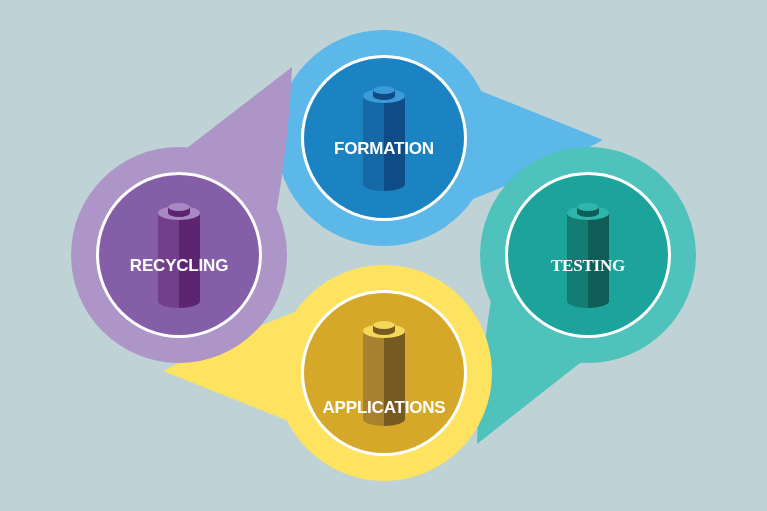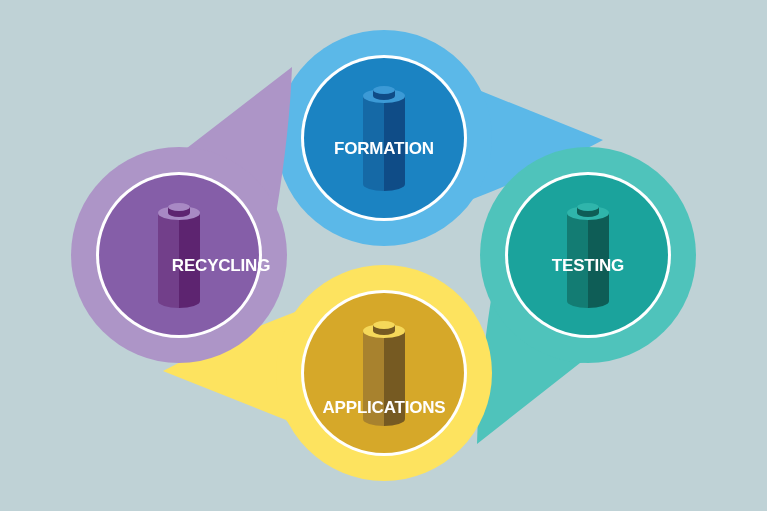--- a/index.html
+++ b/index.html
@@ -88,17 +88,17 @@
           <path d="M 158 213 L 158 301 A 21 7 0 0 0 179 308 L 179 213 Z" fill="#723f8a"></path>
           <path d="M 179 213 L 179 308 A 21 7 0 0 0 200 301 L 200 213 Z" fill="#5d2470"></path>
           <ellipse cx="179" cy="213" rx="21" ry="7" fill="#a889c4"></ellipse>
           <path d="M 168 207 L 168 213 A 11 4 0 0 0 190 213 L 190 207 Z" fill="#5d2470"></path>
           <ellipse cx="179" cy="207" rx="11" ry="4" fill="#a889c4"></ellipse>
         </g>
       </g>
     </svg>
   <div id="labels">
       <div class="node-label" style="left: 384px; top: 149px; color: rgb(255, 255, 255);">FORMATION</div>
-      <div class="node-label" style="left: 588px; top: 266px; color: rgb(255, 255, 255);">TESTING</div>
+      <div class="node-label" style="left: 588px; top: 266px; color: rgb(255, 255, 255); font-family: Liberation Serif, serif;">TESTING</div>
       <div class="node-label" style="left: 384px; top: 408px; color: rgb(255, 255, 255);">APPLICATIONS</div>
-      <div class="node-label" style="left: 179px; top: 266px; color: rgb(255, 255, 255); margin-left: 42px;">RECYCLING</div>
+      <div class="node-label" style="left: 179px; top: 266px; color: rgb(255, 255, 255);">RECYCLING</div>
     </div>
 </div>
 
 </body></html>

